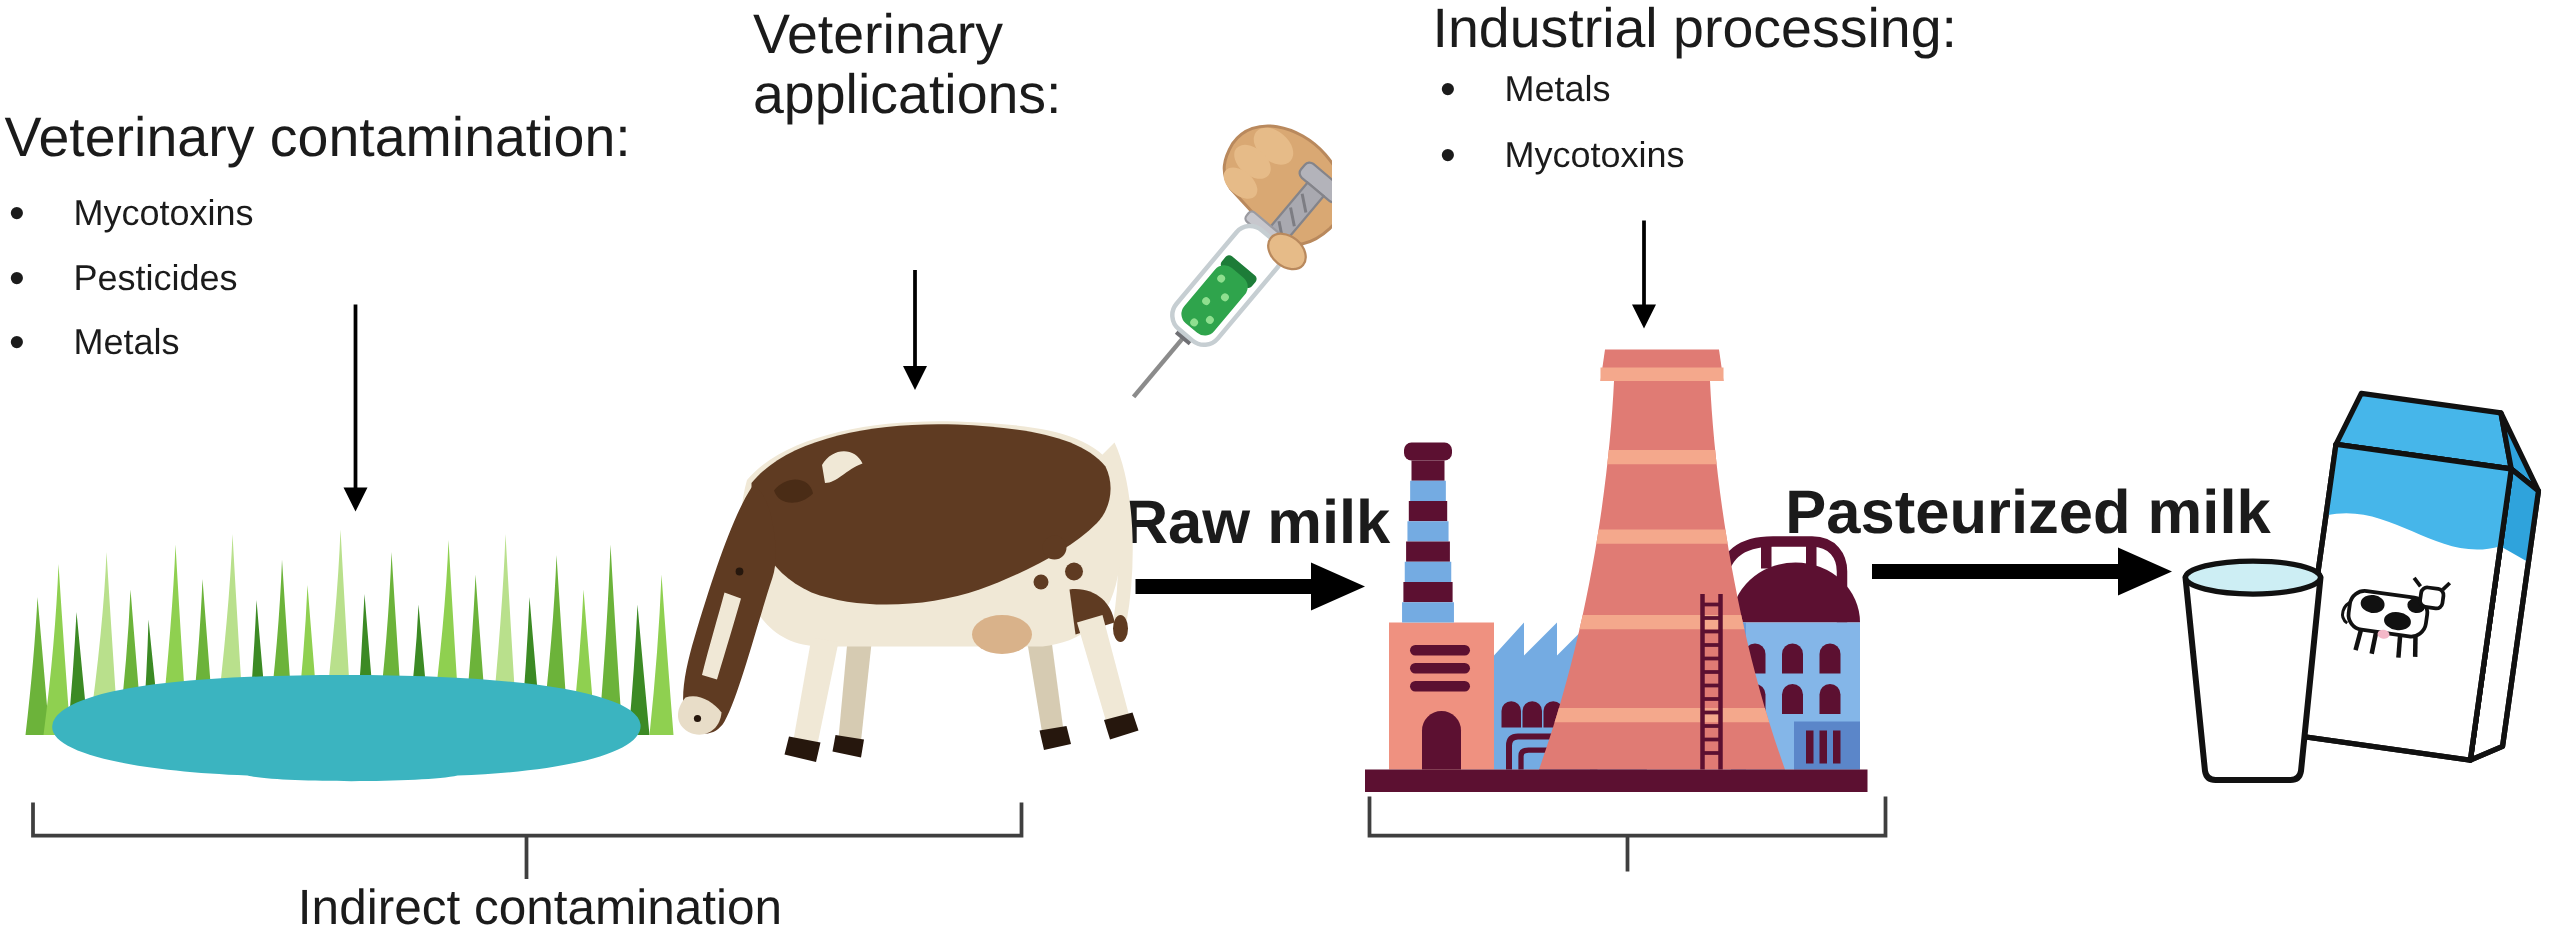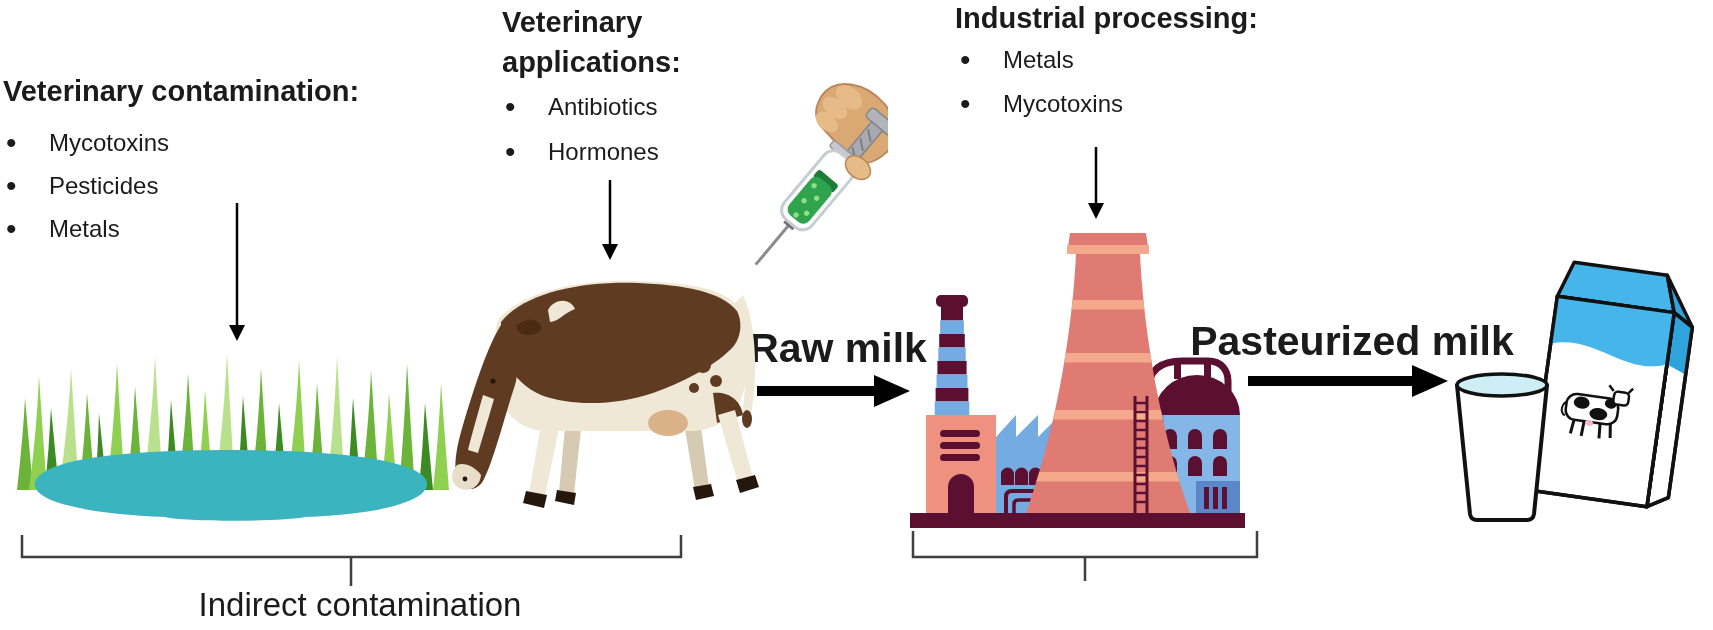--- a/index.html
+++ b/index.html
@@ -1,19 +1,19 @@
 <!DOCTYPE html>
 <html style="--text: #1b1b1b; --arrow: #000000; --bracket: #3f3f3f; --grass-light: #8fd050; --grass-mid: #6cb33a; --grass-dark: #3c8a24; --grass-pale: #b9e08c; --pond-teal: #3bb4c0; --cow-brown: #5f3b22; --cow-cream: #f0e8d6; --cow-shade: #d6cbb2; --udder-tan: #d9b28a; --hoof-dark: #26170d; --factory-salmon: #e07b74; --factory-salmon-light: #f4a88c; --factory-maroon: #5c1031; --factory-blue: #74abe2; --tank-blue: #84b6e8; --shadow-navy: #47659e; --syringe-green: #2fa44c; --syringe-green-light: #8fdf8f; --plunger-gray: #a9a9b0; --hand-tan: #d9a873; --hand-tan-light: #e6bb88; --carton-blue: #46b6ea; --carton-blue-dark: #2fa3dc; --milk-surface: #cdeef4; --outline-black: #111111;"><head>
 <meta charset="utf-8">
 <style>
   html,body{margin:0;padding:0;background:#ffffff;}
   .canvas{position:relative;width:1713px;height:630px;background:#ffffff;overflow:hidden;
           font-family:"Liberation Sans",sans-serif;color:#1b1b1b;}
   .abs{position:absolute;}
-  .block-title{font-weight:700;font-size:29px;line-height:37px;white-space:pre-line;}
+  .block-title{font-weight:400;font-size:37px;line-height:37px;white-space:pre-line;}
   ul.blist{list-style:none;margin:0;padding:0;}
   ul.blist li{position:relative;padding-left:46px;font-size:24px;white-space:nowrap;}
   ul.blist li::before{content:"\2022";position:absolute;left:3px;top:0;font-size:30px;}
   .lh43 li{line-height:43px;}
   .lh45 li{line-height:45px;}
   .lh44 li{line-height:44px;}
   .flow-label{font-weight:700;font-size:41px;white-space:nowrap;transform:translateX(-50%);}
   .bracket-label{font-weight:400;font-size:33px;white-space:nowrap;transform:translateX(-50%);}
   svg{display:block;}
 </style>
@@ -25,24 +25,20 @@
   <div class="abs block-title" style="left:3px;top:73px;">Veterinary contamination:</div>
   <ul class="abs blist lh43" style="left:3px;top:121px;">
     <li>Mycotoxins</li>
     <li>Pesticides</li>
     <li>Metals</li>
   </ul>
 
   <div class="abs" style="left:502px;top:4px;">
     <div class="block-title">Veterinary</div>
     <div class="block-title" style="margin-top:3px;">applications:</div>
-    <ul class="blist lh45" style="margin-top:3px;">
-      <li>Antibiotics</li>
-      <li>Hormones</li>
-    </ul>
   </div>
 
   <div class="abs block-title" style="left:955px;top:0px;">Industrial processing:</div>
   <ul class="abs blist lh44" style="left:957px;top:38px;">
     <li>Metals</li>
     <li>Mycotoxins</li>
   </ul>
 
   <div class="abs flow-label" style="left:838px;top:325px;">Raw milk</div>
   <div class="abs flow-label" style="left:1352px;top:318px;">Pasteurized milk</div>

